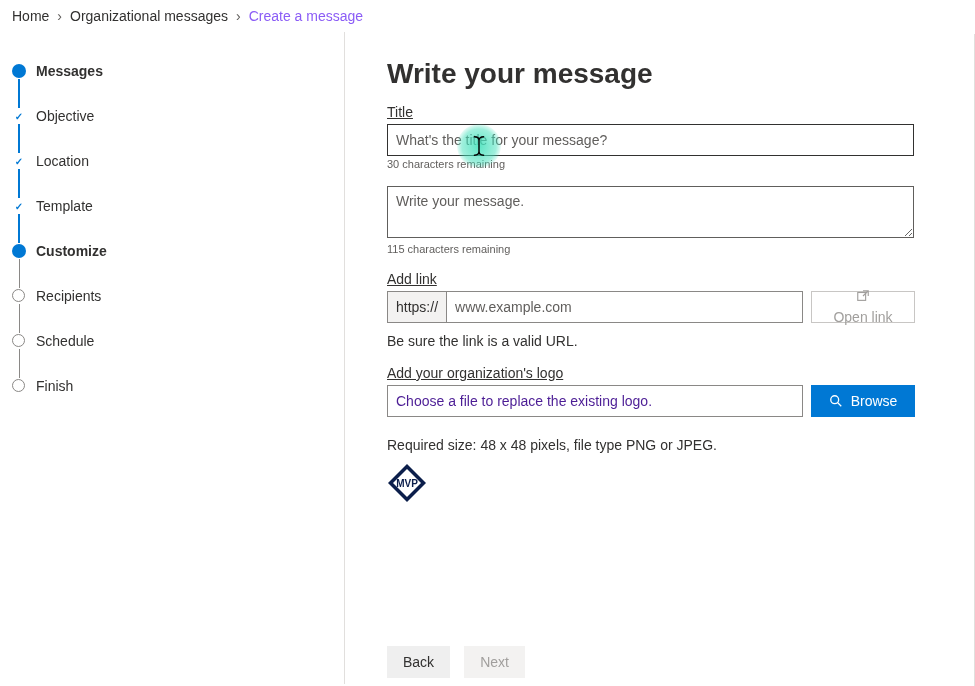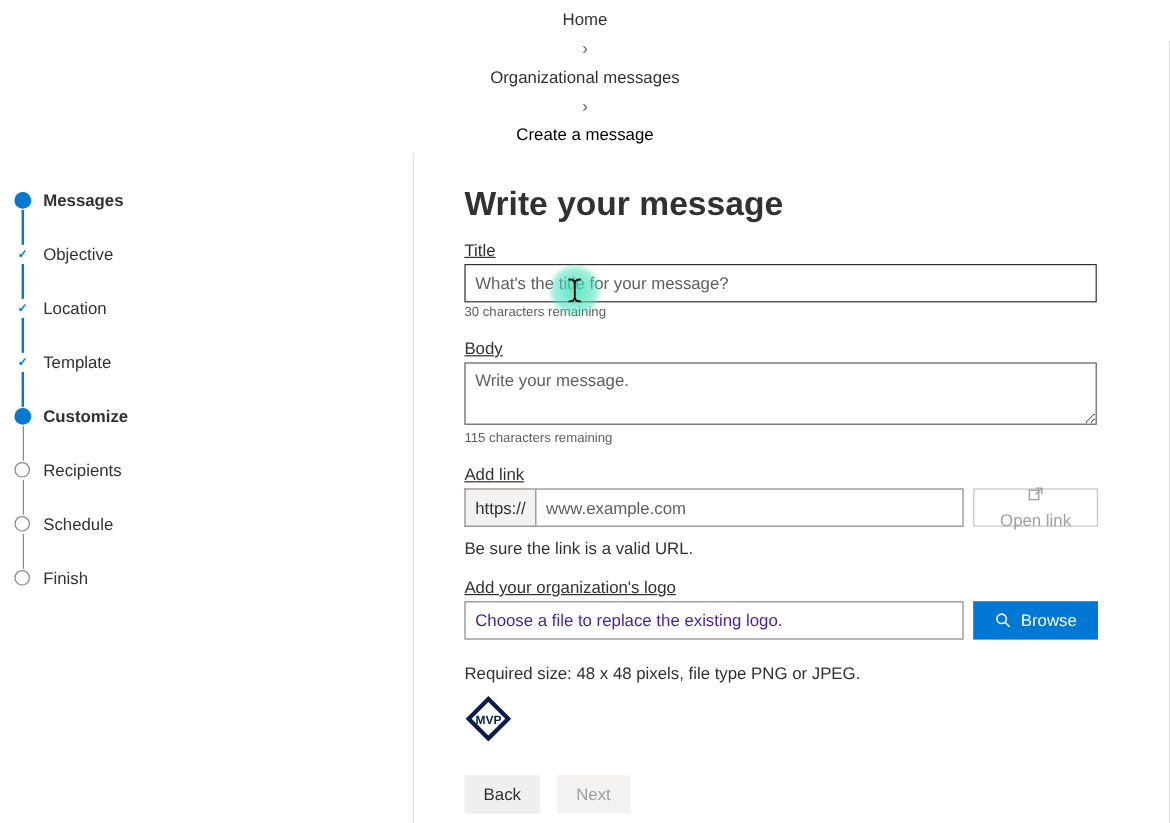--- a/index.html
+++ b/index.html
@@ -17,32 +17,31 @@
       overflow: hidden;
       position: relative;
     }
     
     .breadcrumb {
       padding: 8px 12px;
       font-size: 14px;
       display: flex;
       align-items: center;
       gap: 8px;
-      flex-direction: column;
     }
     .breadcrumb a {
       color: #323130;
       text-decoration: none;
       cursor: pointer;
     }
     .breadcrumb .sep {
       color: #605e5c;
     }
     .breadcrumb .current {
-      color: #000000;
+      color: #8b5cf6;
     }
     
     .layout {
       display: flex;
       height: calc(100% - 34px);
     }
     .sidebar {
       width: 345px;
       padding: 30px 0 0 12px;
       border-right: 1px solid #e1dfdd;
@@ -374,21 +373,20 @@
   <main class="main">
     <h1 class="page-title">Write your message</h1>
 
     <div class="field-group">
       <label class="field-label">Title</label>
       <input type="text" class="text-input title-input" placeholder="What's the title for your message?" style="">
       <div class="helper">30 characters remaining</div>
     </div>
 
     <div class="field-group">
-      <label class="field-label">Body</label>
       <textarea class="text-input" placeholder="Write your message." style=""></textarea>
       <div class="helper">115 characters remaining</div>
     </div>
 
     <div class="field-group" style="margin-bottom:0;">
       <label class="field-label">Add link</label>
       <div class="link-row">
         <div class="link-wrap">
           <span class="link-prefix">https://</span>
           <input type="text" class="text-input" placeholder="www.example.com" style="">

